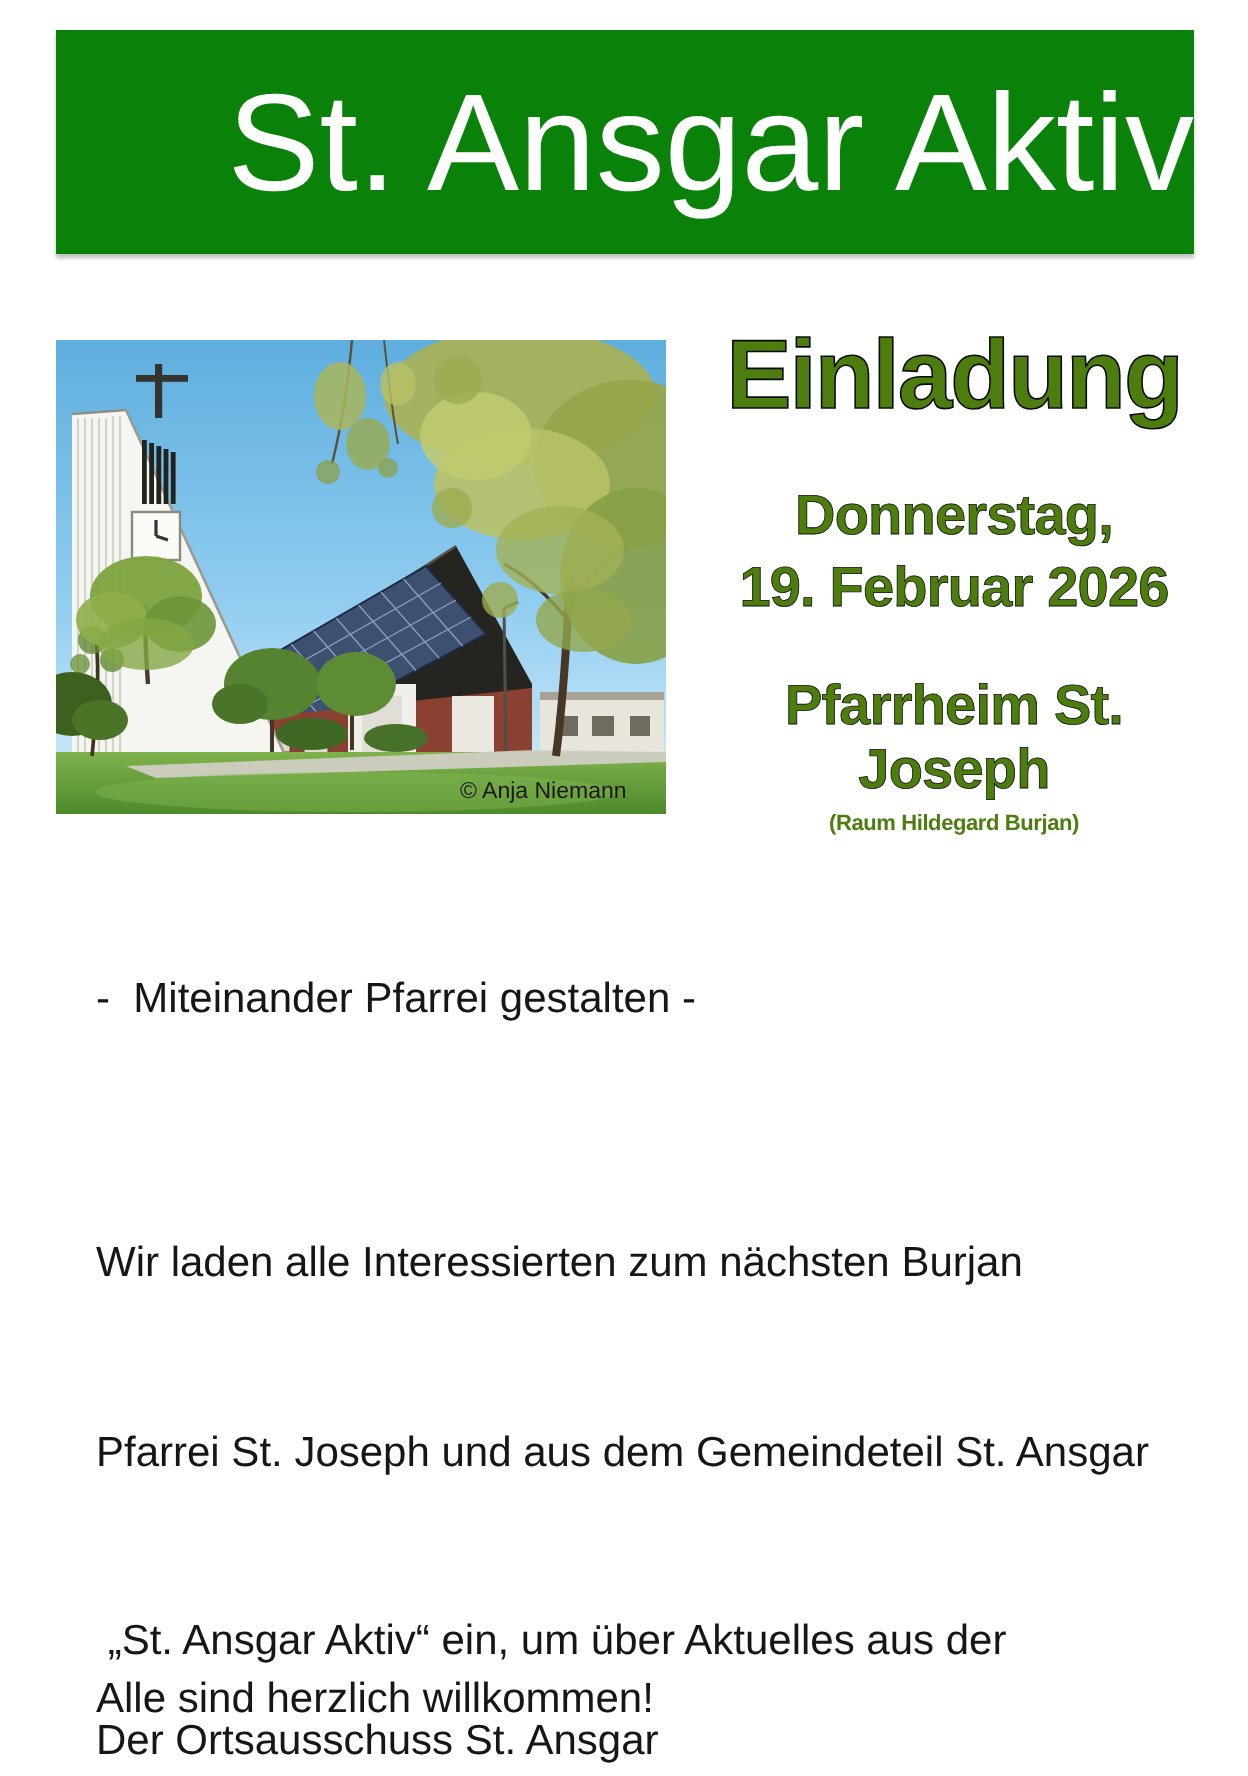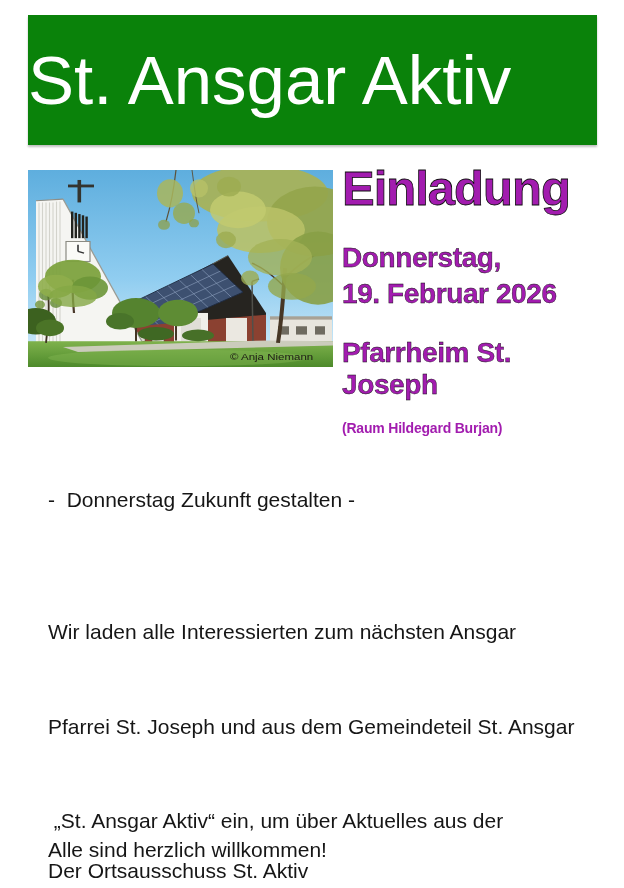--- a/index.html
+++ b/index.html
@@ -8,60 +8,61 @@
     position: relative;
     background: #ffffff;
     font-family: "Liberation Sans", sans-serif;
     overflow: hidden;
     color: #161616;
   }
 
   
   .banner {
     position: absolute; left: 28px; top: 15px;
-    width: 569px; height: 130px;
-    display: flex; align-items: center; justify-content: flex-start;
+    width: 569px; height: 112px;
+    display: flex; align-items: center; justify-content: flex-end;
     box-shadow: 0 2px 2px rgba(0,0,0,0.25);
   }
   .banner-title {
     font-size: 69px; font-weight: 400; letter-spacing: 0px;
     white-space: nowrap;
   }
 
   
   .photo-frame {
     position: absolute; left: 28px; top: 170px;
-    width: 305px; height: 197px;
+    width: 305px; height: 237px;
   }
   .photo-frame svg { display: block; width: 100%; height: 100%; }
 
   
   .invite {
     position: absolute; left: 342px; top: 163px; width: 270px;
-    color: #a21caf;
+    color: #4d7c0f;
+    text-align: center;
   }
   .invite-title {
     font-size: 49px; font-weight: 900; letter-spacing: -1px;
     margin: 0; line-height: 1.04;
     -webkit-text-stroke: 0.8px #0b0b0b;
   }
   .invite-when {
     margin-top: 26px;
     font-size: 28px; font-weight: 800; line-height: 36.5px;
     letter-spacing: -0.4px;
     -webkit-text-stroke: 0.4px #0b0b0b;
   }
   .invite-where {
     margin-top: 24px;
     font-size: 28px; font-weight: 700; letter-spacing: -0.4px;
     -webkit-text-stroke: 0.4px #0b0b0b;
   }
   .invite-room {
-    margin-top: 19px;
-    font-size: 14px; font-weight: 800; letter-spacing: -0.2px;
+    margin-top: 5px;
+    font-size: 11px; font-weight: 800; letter-spacing: -0.2px;
   }
 
   
   .bodytext {
     position: absolute; left: 48px; top: 0; width: 570px; height: 888px;
     font-size: 21px; line-height: 31.5px;
   }
   .bodytext > div { position: absolute; white-space: pre; }
   .motto     { top: 484px; }
   .paragraphs{ top: 553px; }
@@ -229,25 +230,25 @@
   <h1 class="invite-title">Einladung</h1>
   <div class="invite-when">
     <div>Donnerstag,</div>
     <div>19. Februar 2026</div>
   </div>
   <div class="invite-where">Pfarrheim St. Joseph</div>
   <div class="invite-room">(Raum Hildegard Burjan)</div>
 </div>
 
 <div class="bodytext">
-  <div class="motto">-  Donnerstag Zukunft gestalten -</div>
+  <div class="motto">-  Miteinander Pfarrei gestalten -</div>
   <div class="paragraphs">
-    <div>Wir laden alle Interessierten zum nächsten Ansgar</div>
+    <div>Wir laden alle Interessierten zum nächsten Burjan</div>
     <div>Pfarrei St. Joseph und aus dem Gemeindeteil St. Ansgar</div>
     <div> „St. Ansgar Aktiv“ ein, um über Aktuelles aus der</div>
     
     
     
     
   </div>
   <div class="welcome">Alle sind herzlich willkommen!</div>
-  <div class="signature">Der Ortsausschuss St. Aktiv</div>
+  <div class="signature">Der Ortsausschuss St. Ansgar</div>
 </div>
 
 </body></html>

